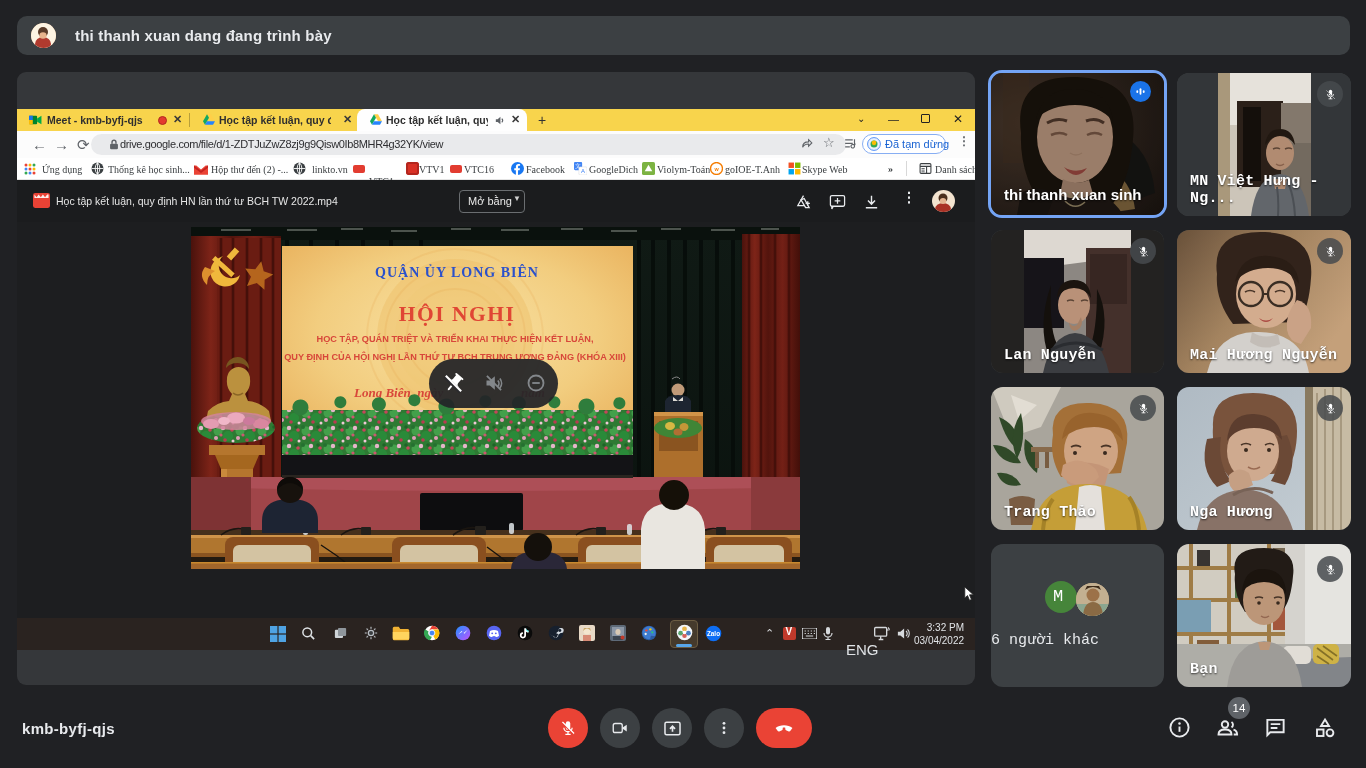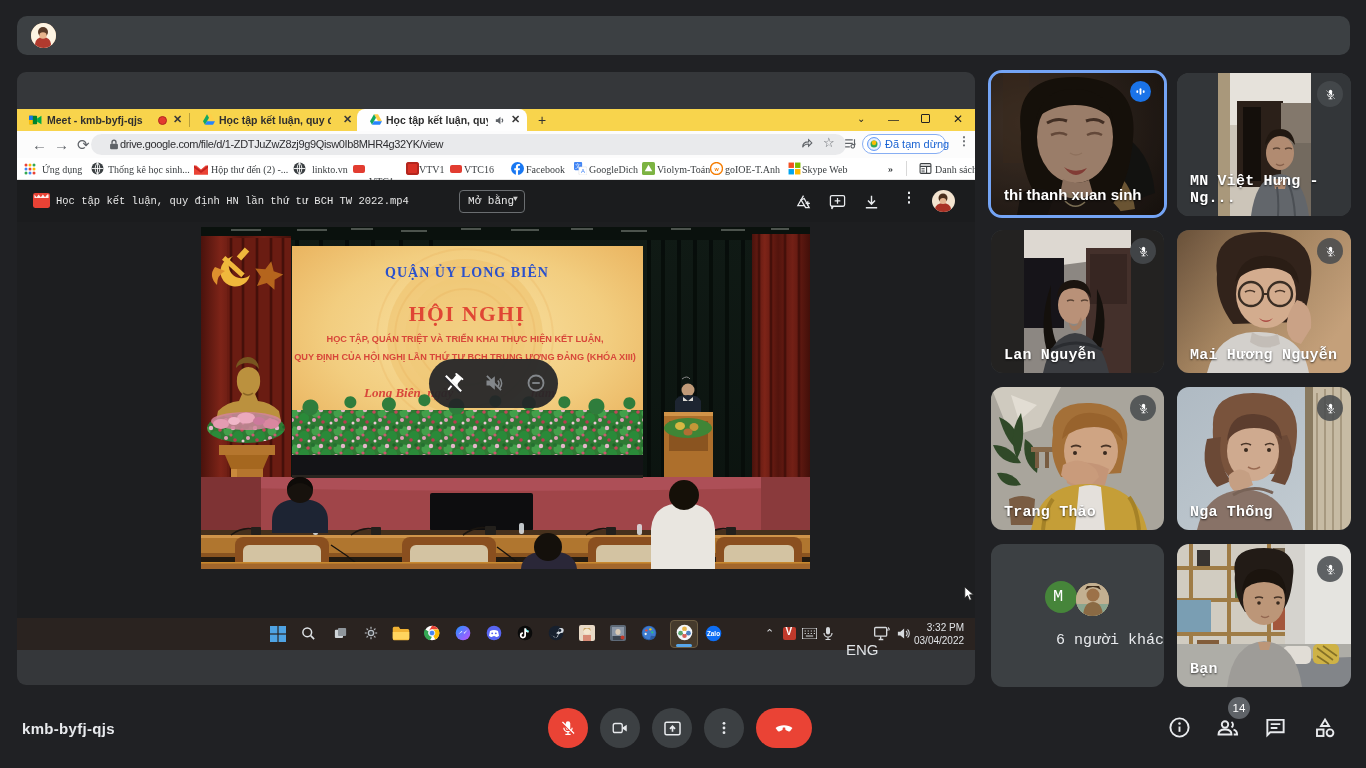--- a/index.html
+++ b/index.html
@@ -12,34 +12,34 @@
   #toppill { left:17px; top:16px; width:1333px; height:39px; background:#3c4043; border-radius:10px; }
   #topavatar { left:31px; top:23px; width:25px; height:25px; border-radius:50%; overflow:hidden; background:#c98f5f; }
   #toptext { left:75px; top:27px; color:#e8eaed; font-size:15px; font-weight:bold; letter-spacing:.2px; }
 
   
   #share { left:17px; top:72px; width:958px; height:613px; background:#35373a; border-radius:9px; overflow:hidden; }
   
   #tabbar   { left:0; top:37px;  width:958px; height:22px; background:#f8d44c; }
   #toolbar  { left:0; top:59px;  width:958px; height:27px; background:#fcfcfc; }
   #bookbar  { left:0; top:86px;  width:958px; height:22px; background:#ffffff; border-bottom:1px solid #e4e4e4; }
-  #dheader  { left:0; top:108px; width:958px; height:42px; background:#1b1c1e;font-family:Liberation Mono, monospace; }
+  #dheader  { left:0; top:108px; width:958px; height:42px; background:#1b1c1e; }
   #viewer   { left:0; top:150px; width:958px; height:396px; background:#1d1e20; }
   #taskbar  { left:0; top:546px; width:958px; height:32px; background:#2a2320; }
 
   .tabtxt { font-size:10.5px; color:#2f2f2f;font-weight:bold; }
   .tabx { color:#3a3a3a; font-size:11px; font-weight:bold; }
 
   #urlpill { left:74px; top:3px; width:755px; height:21px; border-radius:11px; background:#e9eaec; }
   .navicon { color:#5f6368; font-size:15px; }
 
   .bmt { font-size:10px; color:#3c4043; white-space:nowrap;font-family:Liberation Serif, serif; }
 
   
-  #video { left:184px; top:155px; width:609px; height:342px; }
+  #video { left:174px; top:155px; width:609px; height:342px; }
 
   
   #ovpill { left:429px; top:359px; width:129px; height:49px; border-radius:25px; background:rgba(36,37,40,.94); }
 
   
   .tile { width:174px; height:143px; border-radius:12px; background:#3c4043; overflow:hidden;font-family:Liberation Mono, monospace; }
   .tname { position:absolute; left:13px; bottom:9px; color:#fff; font-size:15px; font-weight:bold;
            text-shadow:0 1px 2px rgba(0,0,0,.7); letter-spacing:.2px; }
   .micoff { position:absolute; right:8px; top:8px; width:26px; height:26px; border-radius:50%;
             background:rgba(70,74,77,.85); display:flex; align-items:center; justify-content:center; }
@@ -59,20 +59,21 @@
 
   <div id="toppill" class="abs"></div>
   <div id="topavatar" class="abs">
     <svg width="25" height="25">
         <rect width="25" height="25" fill="#fdf4e3"></rect>
         <circle cx="12" cy="9" r="5" fill="#5a3b28"></circle>
         <ellipse cx="12" cy="21" rx="8" ry="7" fill="#b03a2e"></ellipse>
         <ellipse cx="12" cy="12.5" rx="3.6" ry="3.2" fill="#e8b48c"></ellipse>
       </svg>
   </div>
+  <div id="toptext" class="abs">thi thanh xuan dang đang trình bày</div>
 
   <div id="share" class="abs">
     <div id="tabbar" class="abs">
 
       <svg class="abs" style="left:12px;top:5px" width="13" height="12" viewBox="0 0 24 22">
         <rect x="0" y="3" width="15" height="16" rx="2" fill="#00832d"></rect>
         <rect x="0" y="3" width="7" height="8" fill="#1a73e8"></rect>
         <rect x="0" y="11" width="7" height="8" fill="#fbbc04"></rect>
         <path d="M15 8 L23 3 V19 L15 14 Z" fill="#00ac47"></path>
       </svg>
@@ -732,35 +733,35 @@
       <path d="M56 108 q20 -12 40 -2" stroke="#7a6356" stroke-width="3" fill="none"></path>
     </svg>
     <div class="micoff">
         <svg width="13" height="13" viewBox="0 0 24 24" fill="#fff">
           <path d="M12 14 a3 3 0 0 0 3 -3 V6 a3 3 0 0 0 -6 0 v5 a3 3 0 0 0 3 3 Z"></path>
           <path d="M6.5 11 a5.5 5.5 0 0 0 11 0 M12 16.5 V20 M8.5 20 h7" stroke="#fff" stroke-width="1.6" fill="none"></path>
           <path d="M4.5 4.5 L19.5 19.5" stroke="#fff" stroke-width="1.8"></path>
           <path d="M4 4 L19 19" stroke="#44484c" stroke-width="1"></path>
         </svg>
       </div>
-    <div class="tname">Nga Thống</div>
+    <div class="tname">Nga Hương</div>
   </div>
   <div class="tile abs" style="left:991px;top:544px;width:173px">
     <div class="abs" style="left:54px;top:37px;width:32px;height:32px;border-radius:50%;background:#46853a"></div>
     <div class="abs" style="left:62px;top:43px;color:#fff;font-size:17px">M</div>
     <div class="abs" style="left:85px;top:39px;width:33px;height:33px;border-radius:50%;background:#caa87e;overflow:hidden">
       <svg width="33" height="33">
           <rect width="33" height="33" fill="#c3b091"></rect>
           <rect y="21" width="33" height="12" fill="#8aa690"></rect>
           <circle cx="17" cy="12" r="6.5" fill="#9c7148"></circle>
           <path d="M7 33 q1 -14 10 -14 q9 0 10 14 Z" fill="#8a6a44"></path>
           <path d="M9 7 q8 -6 16 0 l-2 -4 h-12 Z" fill="#3c2a18"></path>
         </svg>
     </div>
-    <div class="abs" style="left:0;top:88px;width:173px;text-align:right;color:#e8eaed;font-size:15px">6 người khác</div>
+    <div class="abs" style="left:0;top:88px;width:173px;text-align:left;color:#e8eaed;font-size:15px">6 người khác</div>
   </div>
   <div class="tile abs" style="left:1177px;top:544px">
     <svg width="174" height="143" viewBox="0 0 174 143" style="filter:blur(.5px) saturate(.9) brightness(.97)">
       <rect width="174" height="143" fill="#e3e0da"></rect>
       <rect x="0" y="0" width="108" height="143" fill="#d8d2c6"></rect>
       <g stroke="#a87f42" stroke-width="4">
         <path d="M14 0 V143 M52 0 V143 M92 0 V143"></path>
         <path d="M0 24 h108 M0 56 h108 M0 90 h108"></path>
       </g>
       <rect x="20" y="6" width="13" height="16" fill="#3a3632"></rect>

